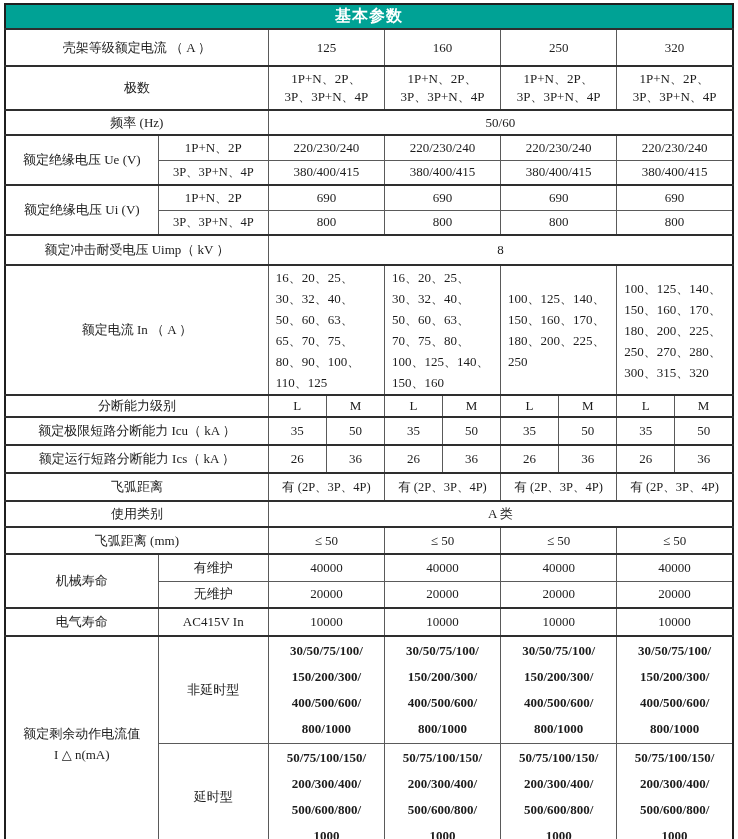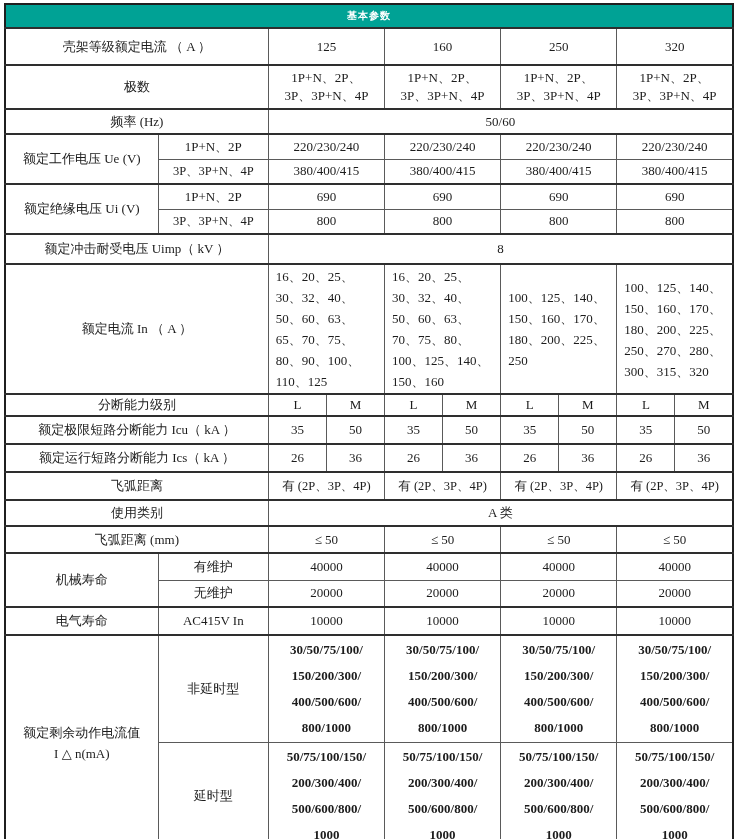--- a/index.html
+++ b/index.html
@@ -20,21 +20,21 @@
     vertical-align: middle;
     font-size: 13px;
     color: #1c1c1c;
     padding: 1px 2px;
     overflow: hidden;
   }
   tr.sect > td { border-top: 2px solid #2e2e2e; }
   td.title {
     color: #ffffff;
     font-weight: bold;
-    font-size: 10px;
+    font-size: 16px;
     letter-spacing: 1px;
     border: 1px solid #1f1f1f;
     font-family: Liberation Mono, monospace;
   }
   td.leftcell { text-align: left; padding-left: 7px; }
   .pre { white-space: pre-line; margin-top: 6px; }
   .lh-md { line-height: 21px; }
   .lh-lg { line-height: 26px; font-weight: bold; }
   .nowrap { white-space: nowrap; font-size: 12.5px; }
   .accentbar { width: 730px; height: 5px; }
@@ -81,21 +81,21 @@
       <td colspan="2" class="pre">1P+N、2P、
 3P、3P+N、4P</td>
     </tr>
 
     <tr class="sect" style="height:25px">
       <td colspan="2">频率 (Hz)</td>
       <td colspan="8">50/60</td>
     </tr>
 
     <tr class="sect" style="height:25px">
-      <td rowspan="2">额定工作电压 Ue (V)</td>
+      <td rowspan="2">额定绝缘电压 Ue (V)</td>
       <td>1P+N、2P</td>
       <td colspan="2">220/230/240</td>
       <td colspan="2">220/230/240</td>
       <td colspan="2">220/230/240</td>
       <td colspan="2">220/230/240</td>
     </tr>
     <tr style="height:25px">
       <td class="nowrap">3P、3P+N、4P</td>
       <td colspan="2">380/400/415</td>
       <td colspan="2">380/400/415</td>

